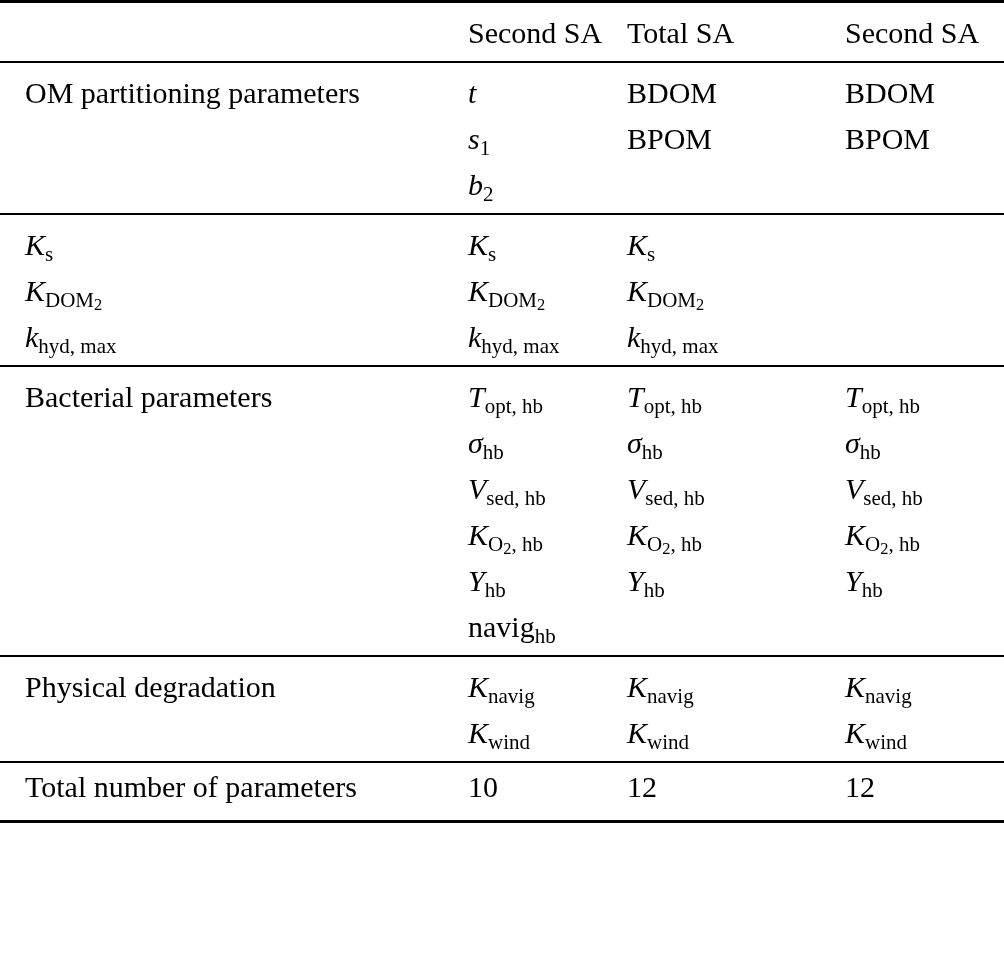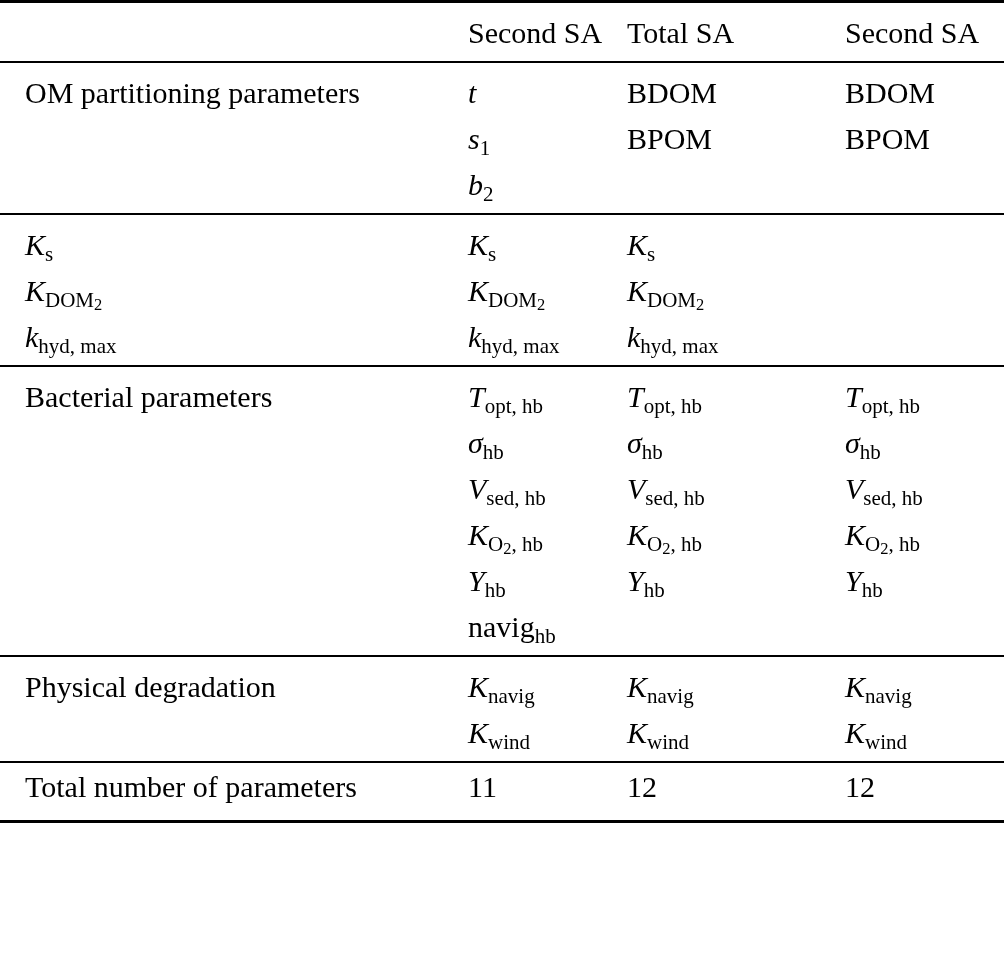--- a/index.html
+++ b/index.html
@@ -142,19 +142,19 @@
           <div class="pline"><span><span class="seg-i">K</span><span class="seg-s">wind</span></span></div>
         </div>
       <div class="cell">
           <div class="pline"><span><span class="seg-i">K</span><span class="seg-s">navig</span></span></div>
           <div class="pline"><span><span class="seg-i">K</span><span class="seg-s">wind</span></span></div>
         </div>
     </div>
 
     <div class="row total">
       <div class="cell label">Total number of parameters</div>
-      <div class="cell">11</div>
+      <div class="cell">10</div>
       <div class="cell">12</div>
       <div class="cell">12</div>
     </div>
 
   </div>
 </div>
 
 </body></html>

